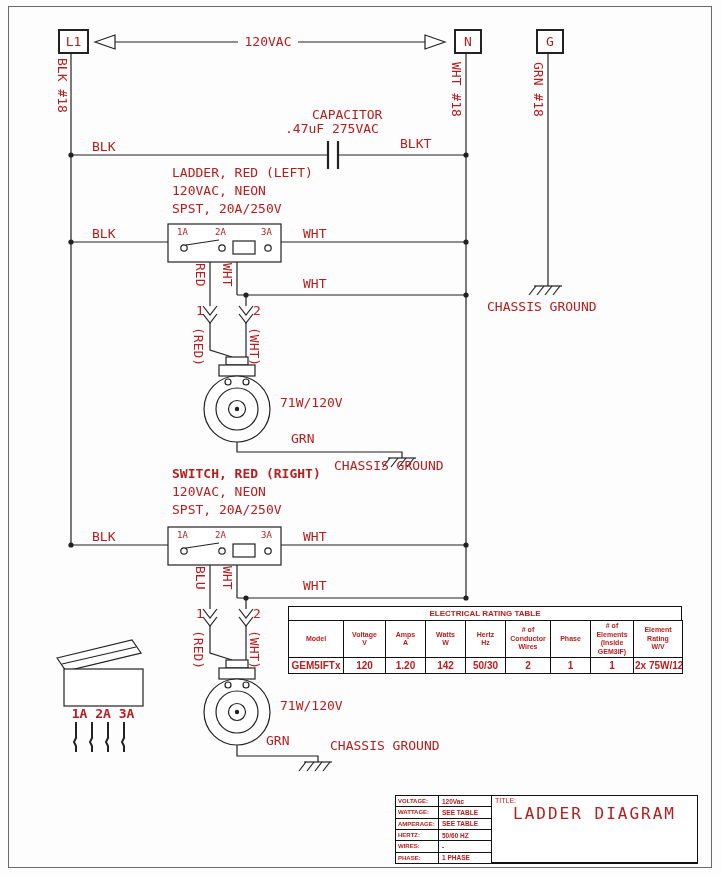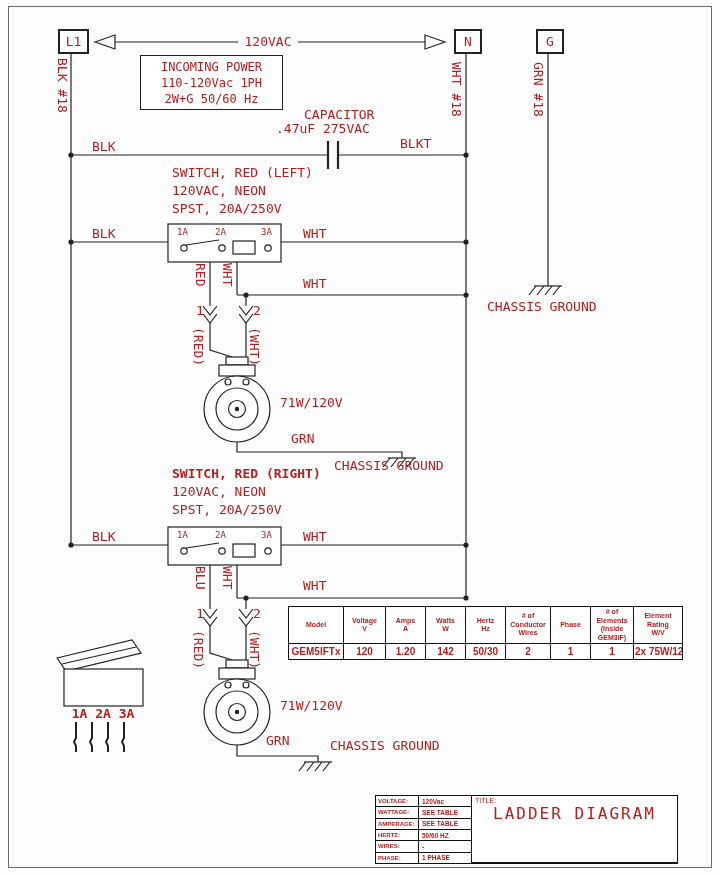--- a/index.html
+++ b/index.html
@@ -21,21 +21,21 @@
   
   .rtable{position:absolute;left:288px;top:606px;width:394px;background:#fff;
         font-family:"Liberation Sans",sans-serif;}
   .rtitle{border:1px solid #111;border-bottom:none;font-size:8px;font-weight:bold;
         text-align:center;padding:2px 0;}
   .rtable table{border-collapse:collapse;width:100%;table-layout:fixed;}
   .rtable th,.rtable td{border:1px solid #111;text-align:center;vertical-align:middle;padding:1px;overflow:hidden;}
   .rtable th{font-size:7px;line-height:8.5px;white-space:pre-line;height:33px;font-weight:bold;}
   .rtable td{font-size:10px;font-weight:bold;height:13px;white-space:nowrap;}
   
-  .tblock{position:absolute;left:375px;top:795px;width:301px;height:67px;border:1.5px solid #111;
+  .tblock{position:absolute;left:395px;top:795px;width:301px;height:67px;border:1.5px solid #111;
         display:flex;background:#fff;font-family:"Liberation Sans",sans-serif;}
   .specs{width:95px;border-right:1px solid #111;display:flex;flex-direction:column;}
   .spec-row{flex:1;display:flex;border-bottom:1px solid #111;align-items:center;}
   .spec-row:last-child{border-bottom:none;}
   .spec-label{width:40px;font-size:6px;font-weight:bold;padding-left:2px;border-right:1px solid #111;
         align-self:stretch;display:flex;align-items:center;}
   .spec-value{flex:1;font-size:6.5px;font-weight:bold;padding-left:3px;}
   .tb-right{flex:1;display:flex;flex-direction:column;}
   .tb-title{flex:1;border-bottom:1px solid #111;padding:1px 3px;}
   .cap{font-size:7px;}
@@ -191,34 +191,29 @@
   <div class="tbox" style="left:58px;top:29px;width:27px;">L1</div>
   <div class="tbox" style="left:454px;top:29px;width:24px;">N</div>
   <div class="tbox" style="left:536px;top:29px;width:24px;">G</div>
 
   <div class="lbl ctr" style="left:238px;top:34px;width:60px;">120VAC</div>
 
   <div class="vlbl" style="left:70px;top:58px;">BLK #18</div>
   <div class="vlbl" style="left:464px;top:62px;">WHT #18</div>
   <div class="vlbl" style="left:546px;top:62px;">GRN #18</div>
 
-  <div class="ipbox">
-    <div>INCOMING POWER</div>
-    <div>110-120Vac 1PH</div>
-    <div>2W+G 50/60 Hz</div>
-  </div>
-
-  <div class="lbl" style="left:304px;top:107px;">CAPACITOR</div>
-  <div class="lbl" style="left:276px;top:121px;">.47uF 275VAC</div>
+
+  <div class="lbl" style="left:312px;top:107px;">CAPACITOR</div>
+  <div class="lbl" style="left:285px;top:121px;">.47uF 275VAC</div>
   <div class="lbl" style="left:92px;top:139px;">BLK</div>
   <div class="lbl" style="left:400px;top:136px;">BLKT</div>
 
   <div class="lbl" style="left:487px;top:299px;">CHASSIS GROUND</div>
 
-  <div class="lbl" style="left:172px;top:165px;">SWITCH, RED (LEFT)</div>
+  <div class="lbl" style="left:172px;top:165px;">LADDER, RED (LEFT)</div>
   <div class="lbl" style="left:172px;top:183px;">120VAC, NEON</div>
   <div class="lbl" style="left:172px;top:201px;">SPST, 20A/250V</div>
   <div class="lbl sm" style="left:177px;top:227px;">1A</div>
   <div class="lbl sm" style="left:215px;top:227px;">2A</div>
   <div class="lbl sm" style="left:261px;top:227px;">3A</div>
   <div class="lbl" style="left:92px;top:226px;">BLK</div>
   <div class="lbl" style="left:303px;top:226px;">WHT</div>
   <div class="vlbl" style="left:208px;top:263px;">RED</div>
   <div class="vlbl" style="left:235px;top:263px;">WHT</div>
   <div class="lbl" style="left:303px;top:276px;">WHT</div>
@@ -247,20 +242,21 @@
   <div class="vlbl" style="left:206px;top:630px;">(RED)</div>
   <div class="vlbl" style="left:262px;top:630px;">(WHT)</div>
 
   <div class="lbl" style="left:280px;top:698px;">71W/120V</div>
   <div class="lbl" style="left:266px;top:733px;">GRN</div>
   <div class="lbl" style="left:330px;top:738px;">CHASSIS GROUND</div>
 
   <div class="lbl bold ctr" style="left:62px;top:706px;width:82px;">1A 2A 3A</div>
 
   <div class="rtable">
+    <div class="rtitle">ELECTRICAL RATING TABLE</div>
     <table>
       <colgroup>
         <col style="width:55px">
           <col style="width:42px">
           <col style="width:40px">
         <col style="width:40px">
           <col style="width:40px">
           <col style="width:45px">
         <col style="width:40px">
           <col style="width:43px">

